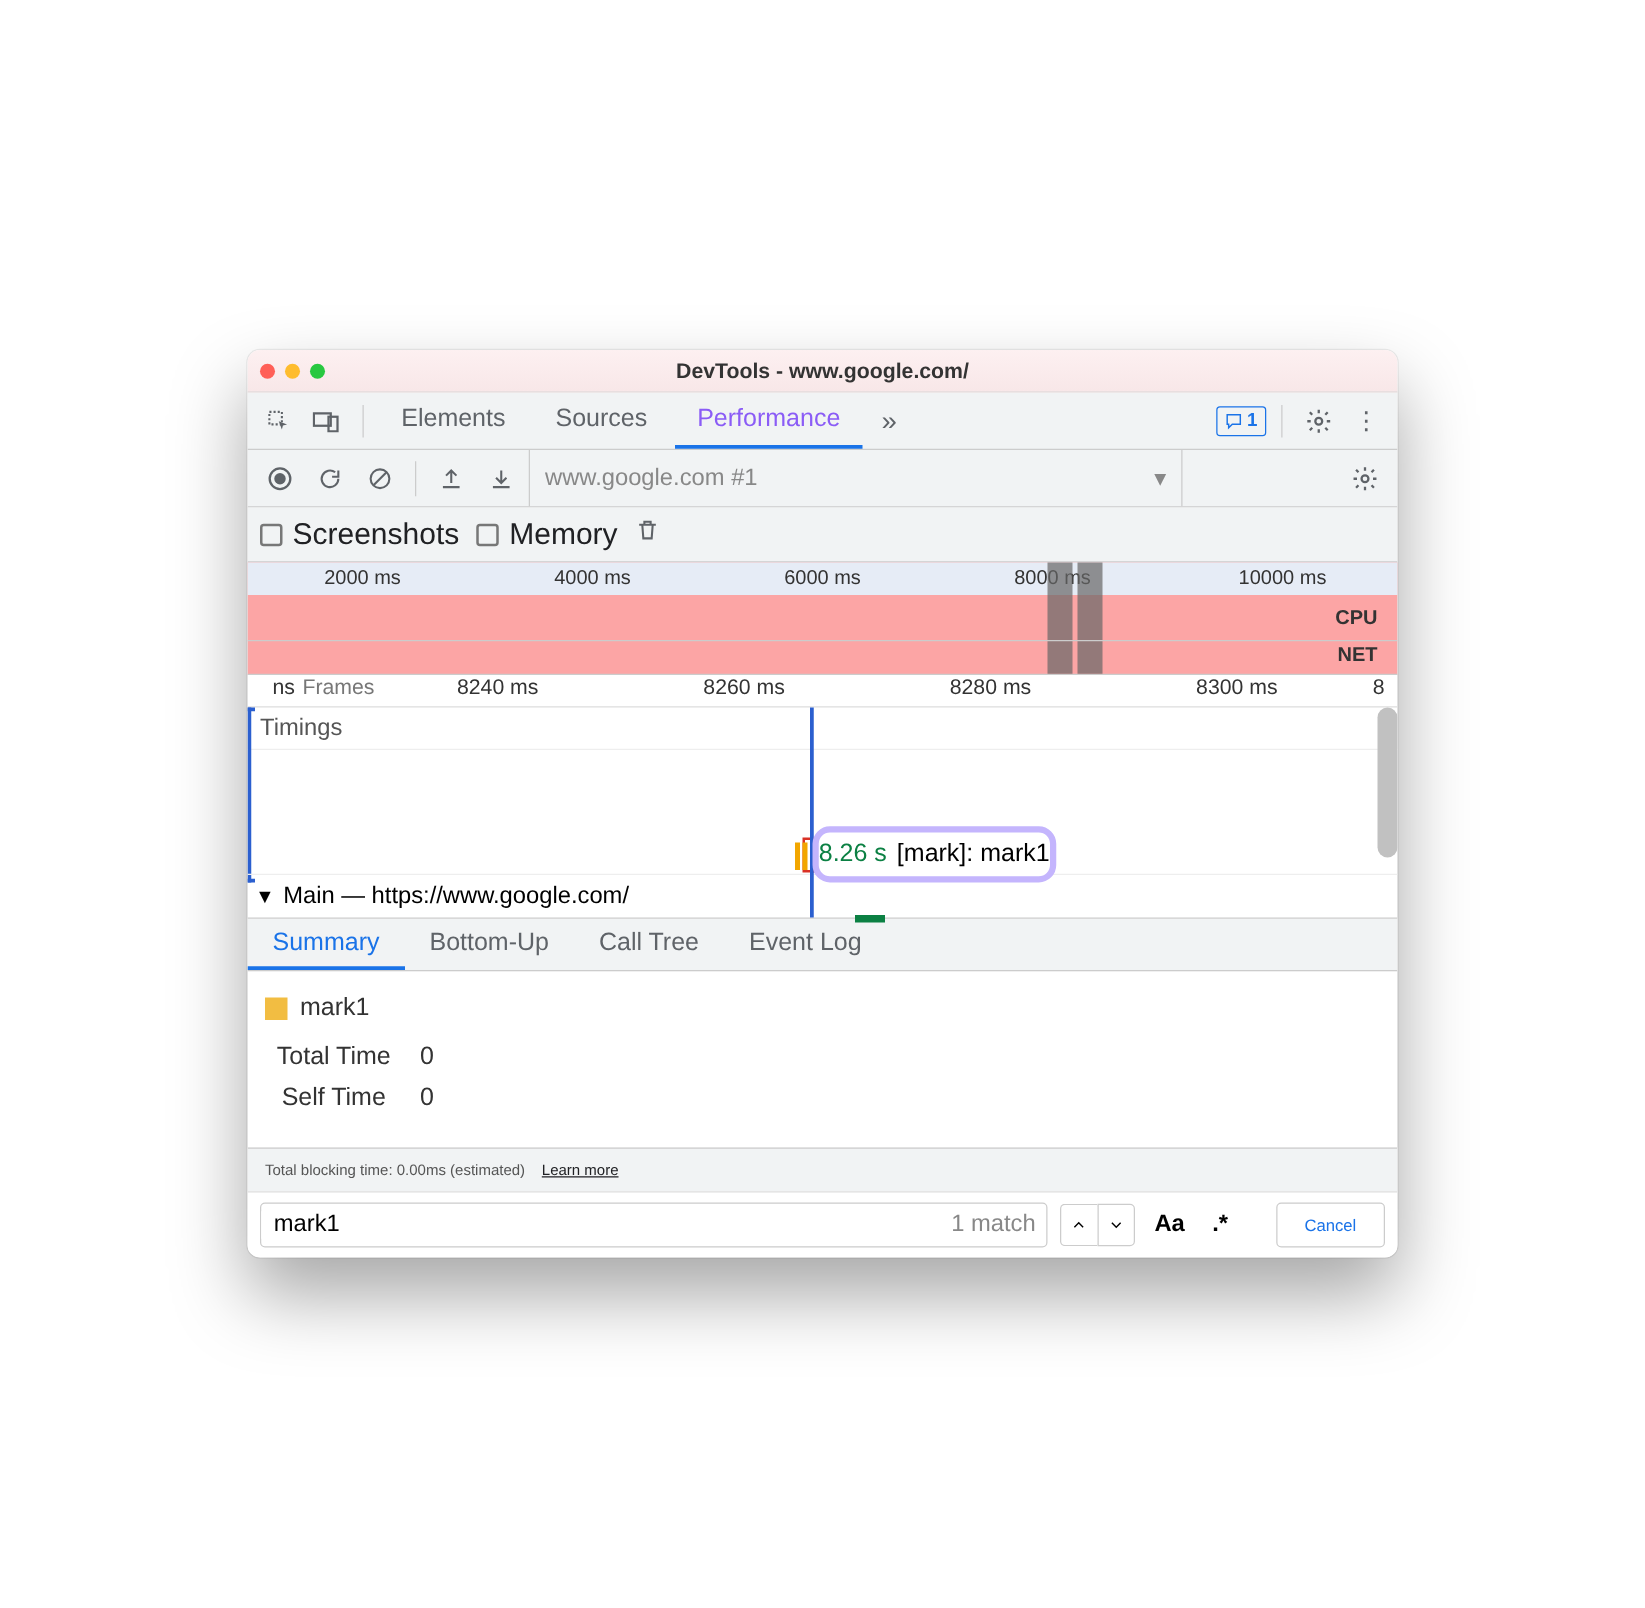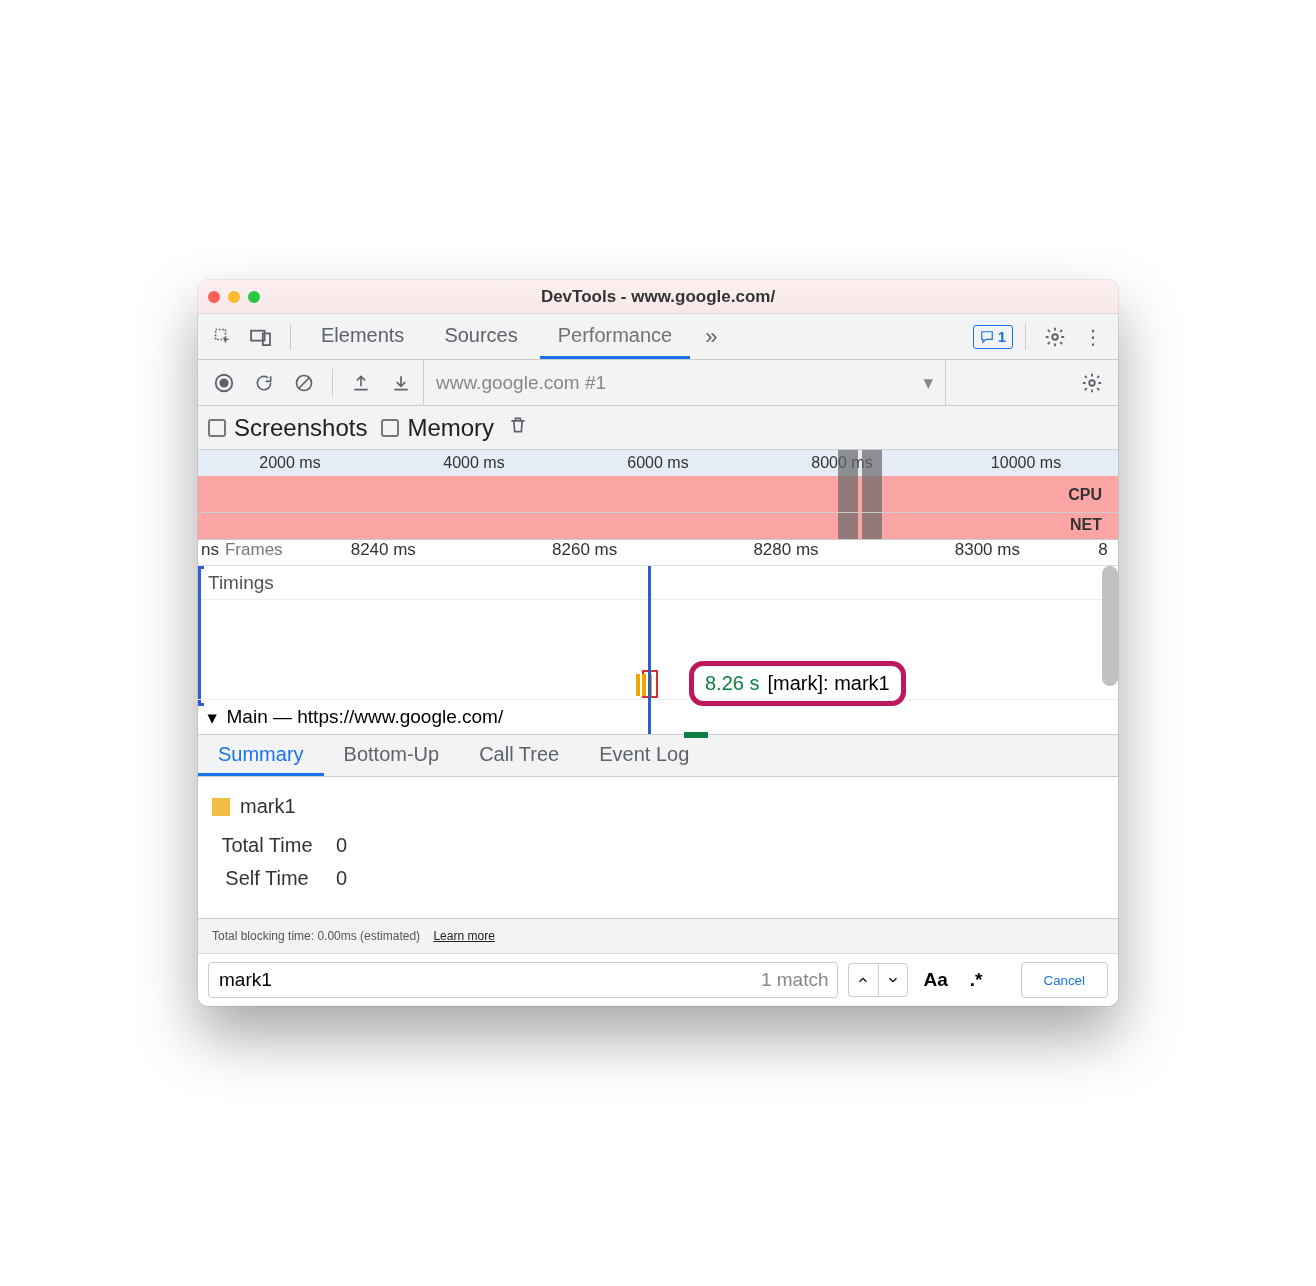--- a/index.html
+++ b/index.html
@@ -54,21 +54,21 @@
     display:flex; align-items:center; justify-content:center;
     color:#5f6368; border-radius:4px;
   }
   .tabstrip .divider { width:1px; height:26px; background:#ccc; margin:0 8px;}
   .tab {
     padding: 0 18px; height:100%;
     display:flex; align-items:center;
     font-size:20px; color:#5f6368;
     border-bottom:3px solid transparent;
   }
-  .tab.active { color:#737373; border-bottom-color:#1a73e8;text-align:center; }
+  .tab.active { color:#8b5cf6; border-bottom-color:#1a73e8;text-align:center; }
   .feedback-badge {
     display:flex; align-items:center; gap:4px;
     border:1px solid #1a73e8; border-radius:3px;
     color:#1a73e8; padding:0 6px; height:24px;
     font-size:15px; font-weight:600;
   }
   
   .toolbar {
     display:flex; align-items:center;
     height:46px; padding:0 8px;
@@ -112,21 +112,21 @@
   
   .flame {
     border-bottom:1px solid #ccc;
     position:relative;
   }
   .flame-ticks {
     display:flex; height:26px; font-size:17px; color:#333;
     border-bottom:1px solid #ddd;
   }
   .flame-ticks > div { flex:1; text-align:center;}
-  .flame-ticks .lead { flex:0 0 40px; text-align:center; padding-left:3px;}
+  .flame-ticks .lead { flex:0 0 40px; text-align:center; padding-left:20px;}
   .flame-row {
     display:flex; align-items:center;
     border-bottom:1px solid #eee;
     font-size:19px; color:#333;
     min-height:34px;
   }
   .flame-row .lbl { padding:4px 10px; color:#555;}
   .timings-body { height:100px; border-bottom:1px solid #eee; position:relative;}
   .cursor-line {
     position:absolute; top:0; bottom:0; left:450px;
@@ -134,23 +134,23 @@
   }
   .red-box {
     position:absolute; width:16px; height:28px;
     border:2px solid #d93025; left:444px; top:70px;
   }
   .yellow-bars {
     position:absolute; left:438px; top:108px; display:flex; gap:2px;
   }
   .yellow-bars span { width:4px; height:22px; background:#f2a600;}
   .tooltip {
-    position:absolute; left:491px; top:95px;
-    border:5px solid #be185d; border-radius:14px;
-    background:#fff; padding:6px 11px; font-size:20px;
+    position:absolute; left:452px; top:95px;
+    border:5px solid #c4b5fd; border-radius:14px;
+    background:#fff; padding:6px 0; font-size:20px;
     display:flex; gap:8px; align-items:baseline;
   }
   .tooltip .t { color:#0b8043; font-weight:500;}
   .main-row { padding:6px 10px; font-size:19px;}
   .main-row .caret { display:inline-block; transform:rotate(90deg); margin-right:4px; font-size:12px;}
   .green-mark { position:absolute; left:486px; top:166px; width:24px; height:6px; background:#0b8043;}
   .scrollbar {
     position:absolute; right:0; top:0; width:16px; height:120px;
     background:#c1c1c1; border-radius:8px;
   }

